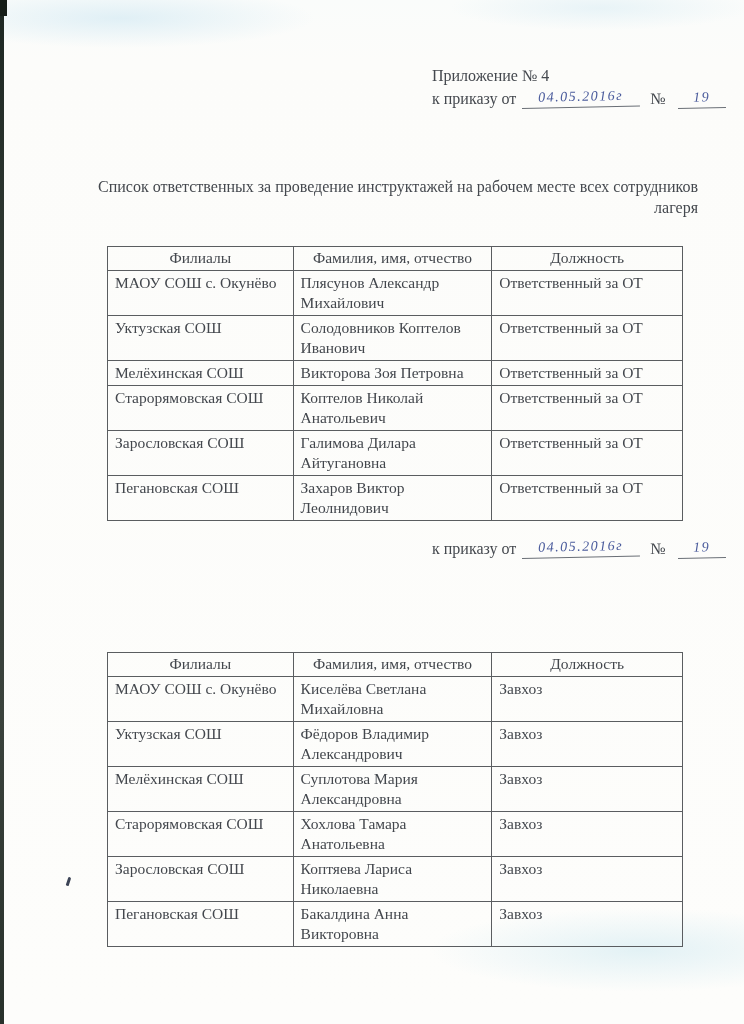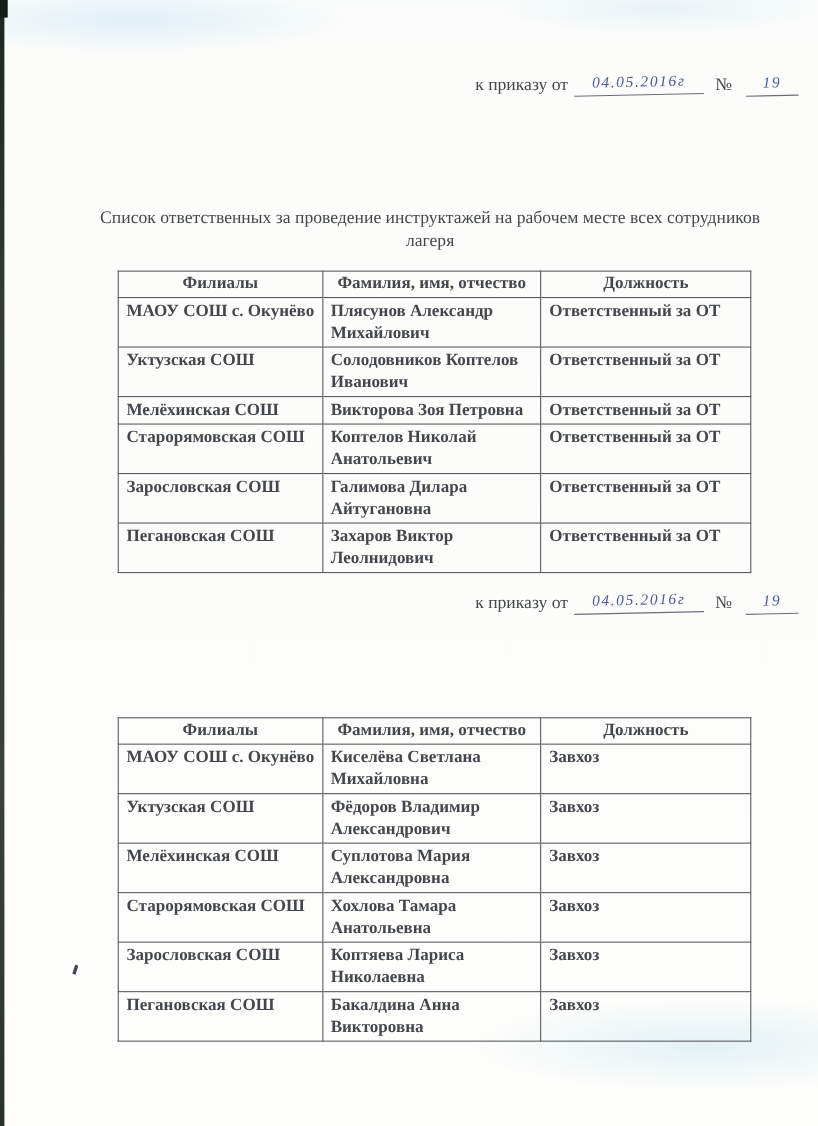--- a/index.html
+++ b/index.html
@@ -35,33 +35,33 @@
     color:#4a5b9c;
     transform:rotate(-1.2deg);
     transform-origin:left bottom;
   }
   .hw-date{width:118px;margin:0 6px 0 2px;}
   .hw-num{width:48px;margin-left:8px;}
   .doc-title{
     position:absolute;left:84px;width:614px;
     text-align:center;font-size:16px;line-height:21px;
   }
-  .title-1{top:188px;}
+  .title-1{top:176px;text-align:right;}
   .title-2{top:608px;}
   table.doc-table{
     position:absolute;left:107px;width:576px;
     border-collapse:collapse;table-layout:fixed;
     font-size:15.5px;
     color:#43474d;
   }
   .table-1{top:246px;}
   .table-2{top:652px;}
   table.doc-table th, table.doc-table td{
     border:1px solid #5a5d60;
-    font-weight:bold;
+    font-weight:normal;
     vertical-align:top;
     overflow:hidden;
     margin-top:40px;
   }
   table.doc-table th{
     text-align:center;padding:1px 4px 2px 4px;line-height:20px;
   }
   table.doc-table td{
     padding:2px 6px 2px 7px;line-height:20px;
   }
@@ -78,20 +78,21 @@
 </style>
 </head>
 <body>
 
 <div class="page">
 
   <div class="scan-edge-left"></div>
   <div class="scan-edge-corner"></div>
 
   <div class="appendix-block appendix-1">
+    <div>Приложение № 4</div>
     <div class="order-line">
       <span>к приказу от</span>
       <span class="hw-slot hw-date">04.05.2016г</span>
       <span>№</span>
       <span class="hw-slot hw-num">19</span>
     </div>
   </div>
 
   <div class="doc-title title-1">Список ответственных за проведение инструктажей на рабочем месте всех сотрудников лагеря</div>
 

